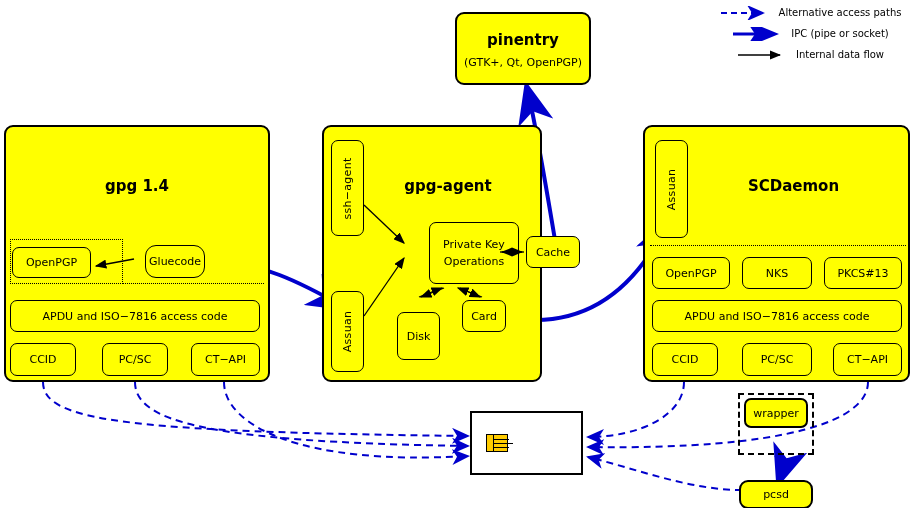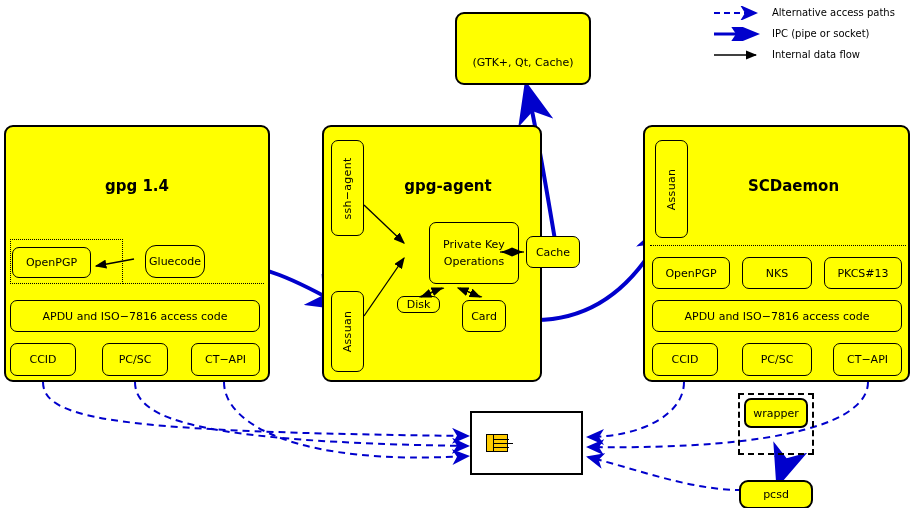--- a/index.html
+++ b/index.html
@@ -132,20 +132,21 @@
     top: 2px;
     width: 196px;
     z-index: 6;
   }
   .legend-row {
     display: flex;
     align-items: center;
     height: 21px;
     font-size: 10px;
     color: #000000;
+    justify-content: center;
   }
   .legend-art { width: 54px; flex: 0 0 54px; height: 14px; }
   .legend-text { padding-left: 6px; white-space: nowrap; }
 </style>
 </head>
 <body>
 
 <div id="canvas">
 
   <svg class="layer under" viewBox="0 0 914 508">
@@ -201,40 +202,41 @@
     <span class="vert-label">ssh−agent</span>
   </div>
   <div class="subbox" style="left:331px; top:291px; width:33px; height:81px;">
     <span class="vert-label">Assuan</span>
   </div>
   <div class="subbox two-line" style="left:408px; top:222px; width:90px; height:62px;">
     <span>Private Key</span>
     <span>Operations</span>
   </div>
   <div class="subbox" style="left:526px; top:236px; width:54px; height:32px;">Cache</div>
-  <div class="subbox" style="left:397px; top:296px; width:43px; height:17px;">Disk</div>
+  <div class="subbox" style="left:397px; top:312px; width:43px; height:48px;">Disk</div>
   <div class="subbox" style="left:462px; top:300px; width:44px; height:32px;">Card</div>
 
   <div class="mod" id="scd-module" style="left:643px; top:125px; width:267px; height:257px;padding-left:48px;">
     <div class="mod-title" style="top:50px; left:30px; width:237px;">SCDaemon</div>
   </div>
   <div class="subbox" style="left:655px; top:140px; width:33px; height:98px;">
     <span class="vert-label">Assuan</span>
   </div>
   <div class="dotted-line" style="left:650px; top:245px; width:256px;"></div>
   <div class="subbox" style="left:652px; top:257px; width:78px; height:32px;">OpenPGP</div>
   <div class="subbox" style="left:742px; top:257px; width:70px; height:32px;">NKS</div>
   <div class="subbox" style="left:824px; top:257px; width:78px; height:32px;">PKCS#13</div>
   <div class="subbox" style="left:652px; top:300px; width:250px; height:32px;">APDU and ISO−7816 access code</div>
   <div class="subbox" style="left:652px; top:343px; width:66px; height:33px;">CCID</div>
   <div class="subbox" style="left:742px; top:343px; width:70px; height:33px;">PC/SC</div>
   <div class="subbox" style="left:833px; top:343px; width:69px; height:33px;">CT−API</div>
 
   <div class="mod" id="pinentry-module" style="left:455px; top:12px; width:136px; height:73px;">
-    <div class="mod-title" style="top:42px; font-size:11px; font-weight:normal;">(GTK+, Qt, Cache)</div>
+    <div class="mod-title" style="top:17px; font-size:15px;">pinentry</div>
+    <div class="mod-title" style="top:42px; font-size:11px; font-weight:normal;">(GTK+, Qt, OpenPGP)</div>
   </div>
 
   <div class="dashed-region" style="left:738px; top:393px; width:76px; height:62px;"></div>
   <div class="subbox" style="left:739px; top:480px; width:74px; height:29px; border-width:2px; border-radius:9px;">pcsd</div>
 
   <div class="subbox" style="left:744px; top:398px; width:64px; height:30px; border-width:2px;">wrapper</div>
 
   <div id="smartcard" style="left:470px; top:411px; width:113px; height:64px;">
     <div id="chip">
       <div class="chip-line" style="top:4px;"></div>

